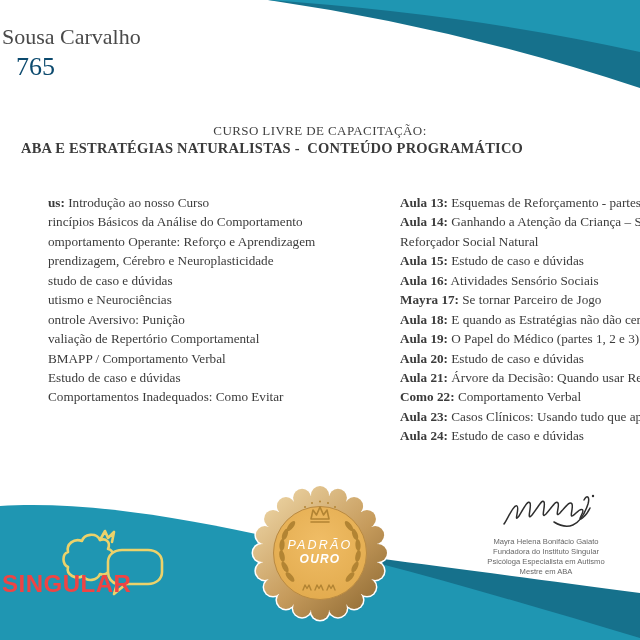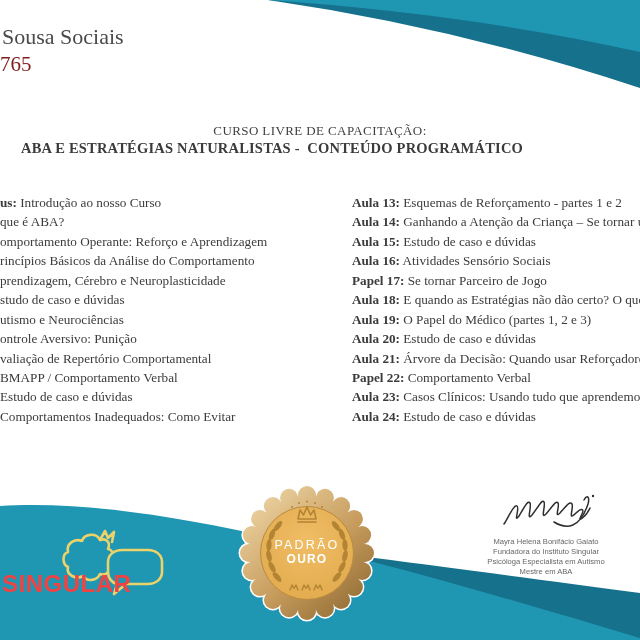--- a/index.html
+++ b/index.html
@@ -3,37 +3,37 @@
 <meta charset="utf-8">
 <style>
   html,body{margin:0;padding:0;background:#ffffff;}
   .page{position:relative;width:640px;height:640px;overflow:hidden;background:#ffffff;
         font-family:"Liberation Serif",serif;color:#3d3d3d;}
   svg{display:block;}
   .abs{position:absolute;}
 
   
   .holder-name{left:2px;top:24px;font-size:22px;color:#4a4a4a;}
-  .holder-number{left:0px;top:52px;font-size:21px;color:#7f1d1d;}
+  .holder-number{left:16px;top:52px;font-size:26px;color:#0c4a6e;}
   .holder-hours{left:0px;top:77px;font-size:14.5px;letter-spacing:.6px;color:#4a4a4a;}
 
   
   .title1{left:0;top:123px;width:640px;text-align:center;font-size:13px;letter-spacing:.4px;color:#3f3f3f;}
   .title2{left:0;top:140px;width:544px;text-align:center;font-size:14.5px;font-weight:bold;
           letter-spacing:.2px;color:#3b3b3b;white-space:pre;}
 
   
   .col{top:193px;font-size:13.2px;line-height:19.45px;color:#3b3b3b;}
   .col-left{left:0;width:340px;}
   .col-right{left:352px;width:288px;}
   .pline{display:block;white-space:pre;overflow:hidden;height:19.45px;}
-  .pline b{font-weight:bold;}
-
-  
-  .badge{left:230px;top:476px;width:154px;height:154px;z-index:3;}
+  .pline b{font-weight:bold;padding-left:48px;}
+
+  
+  .badge{left:243px;top:476px;width:154px;height:154px;z-index:3;font-style:italic;}
   .badge-text{position:absolute;left:0;width:154px;text-align:center;color:#ffffff;
               font-family:"Liberation Sans",sans-serif;}
   .badge-line1{top:62px;font-size:12.5px;letter-spacing:2.2px;}
   .badge-line2{top:76px;font-size:12px;font-weight:bold;letter-spacing:1.2px;}
 
   
   .sig-scribble{left:492px;top:478px;z-index:2;}
   .sig-block{left:450px;top:537px;width:192px;text-align:center;z-index:2;
              font-family:"Liberation Sans",sans-serif;font-size:7.6px;line-height:10px;color:#666666;}
   .sig-block span{display:block;}
@@ -52,52 +52,52 @@
 
   <svg class="abs waves" viewBox="0 0 640 640">
 
     <path d="M268,0 L640,0 L640,88 Q460,28 268,0 Z" fill="#16718c"></path>
     <path d="M268,0 L640,0 L640,52 Q470,14 268,0 Z" fill="#1f96b2"></path>
 
     <path d="M0,522 C180,530 360,556 640,593 L640,640 L0,640 Z" fill="#16718c"></path>
     <path d="M0,506 C150,496 380,560 640,638 L640,640 L0,640 Z" fill="#1f96b2"></path>
   </svg>
 
-  <div class="abs holder-name">Sousa Sociais</div>
+  <div class="abs holder-name">Sousa Carvalho</div>
   <div class="abs holder-number">765</div>
 
   <div class="abs title1">CURSO LIVRE DE CAPACITAÇÃO:</div>
   <div class="abs title2">ABA E ESTRATÉGIAS NATURALISTAS -  CONTEÚDO PROGRAMÁTICO</div>
 
   <div class="abs col col-left">
     <span class="pline"><b>us:</b><span> Introdução ao nosso Curso</span></span>
-    <span class="pline"><b></b><span>que é ABA?</span></span>
+    <span class="pline"><b></b><span>rincípios Básicos da Análise do Comportamento</span></span>
     <span class="pline"><b></b><span>omportamento Operante: Reforço e Aprendizagem</span></span>
-    <span class="pline"><b></b><span>rincípios Básicos da Análise do Comportamento</span></span>
     <span class="pline"><b></b><span>prendizagem, Cérebro e Neuroplasticidade</span></span>
     <span class="pline"><b></b><span>studo de caso e dúvidas</span></span>
     <span class="pline"><b></b><span>utismo e Neurociências</span></span>
     <span class="pline"><b></b><span>ontrole Aversivo: Punição</span></span>
     <span class="pline"><b></b><span>valiação de Repertório Comportamental</span></span>
     <span class="pline"><b></b><span>BMAPP / Comportamento Verbal</span></span>
     <span class="pline"><b></b><span>Estudo de caso e dúvidas</span></span>
     <span class="pline"><b></b><span>Comportamentos Inadequados: Como Evitar</span></span>
   </div>
 
   <div class="abs col col-right">
     <span class="pline"><b>Aula 13:</b><span> Esquemas de Reforçamento - partes 1 e 2</span></span>
     <span class="pline"><b>Aula 14:</b><span> Ganhando a Atenção da Criança – Se tornar u</span></span>
+    <span class="pline"><b></b><span>Reforçador Social Natural</span></span>
     <span class="pline"><b>Aula 15:</b><span> Estudo de caso e dúvidas</span></span>
     <span class="pline"><b>Aula 16:</b><span> Atividades Sensório Sociais</span></span>
-    <span class="pline"><b>Papel 17:</b><span> Se tornar Parceiro de Jogo</span></span>
+    <span class="pline"><b>Mayra 17:</b><span> Se tornar Parceiro de Jogo</span></span>
     <span class="pline"><b>Aula 18:</b><span> E quando as Estratégias não dão certo? O que</span></span>
     <span class="pline"><b>Aula 19:</b><span> O Papel do Médico (partes 1, 2 e 3)</span></span>
     <span class="pline"><b>Aula 20:</b><span> Estudo de caso e dúvidas</span></span>
     <span class="pline"><b>Aula 21:</b><span> Árvore da Decisão: Quando usar Reforçadore</span></span>
-    <span class="pline"><b>Papel 22:</b><span> Comportamento Verbal</span></span>
+    <span class="pline"><b>Como 22:</b><span> Comportamento Verbal</span></span>
     <span class="pline"><b>Aula 23:</b><span> Casos Clínicos: Usando tudo que aprendemos</span></span>
     <span class="pline"><b>Aula 24:</b><span> Estudo de caso e dúvidas</span></span>
   </div>
 
   <div class="abs badge">
     <svg width="154" height="154" viewBox="0 0 154 154">
       <defs>
         <linearGradient id="goldGrad" gradientUnits="userSpaceOnUse" x1="25" y1="20" x2="130" y2="140">
           <stop offset="0" stop-color="#ecd3a2"></stop>
           <stop offset="0.55" stop-color="#c69b5c"></stop>

